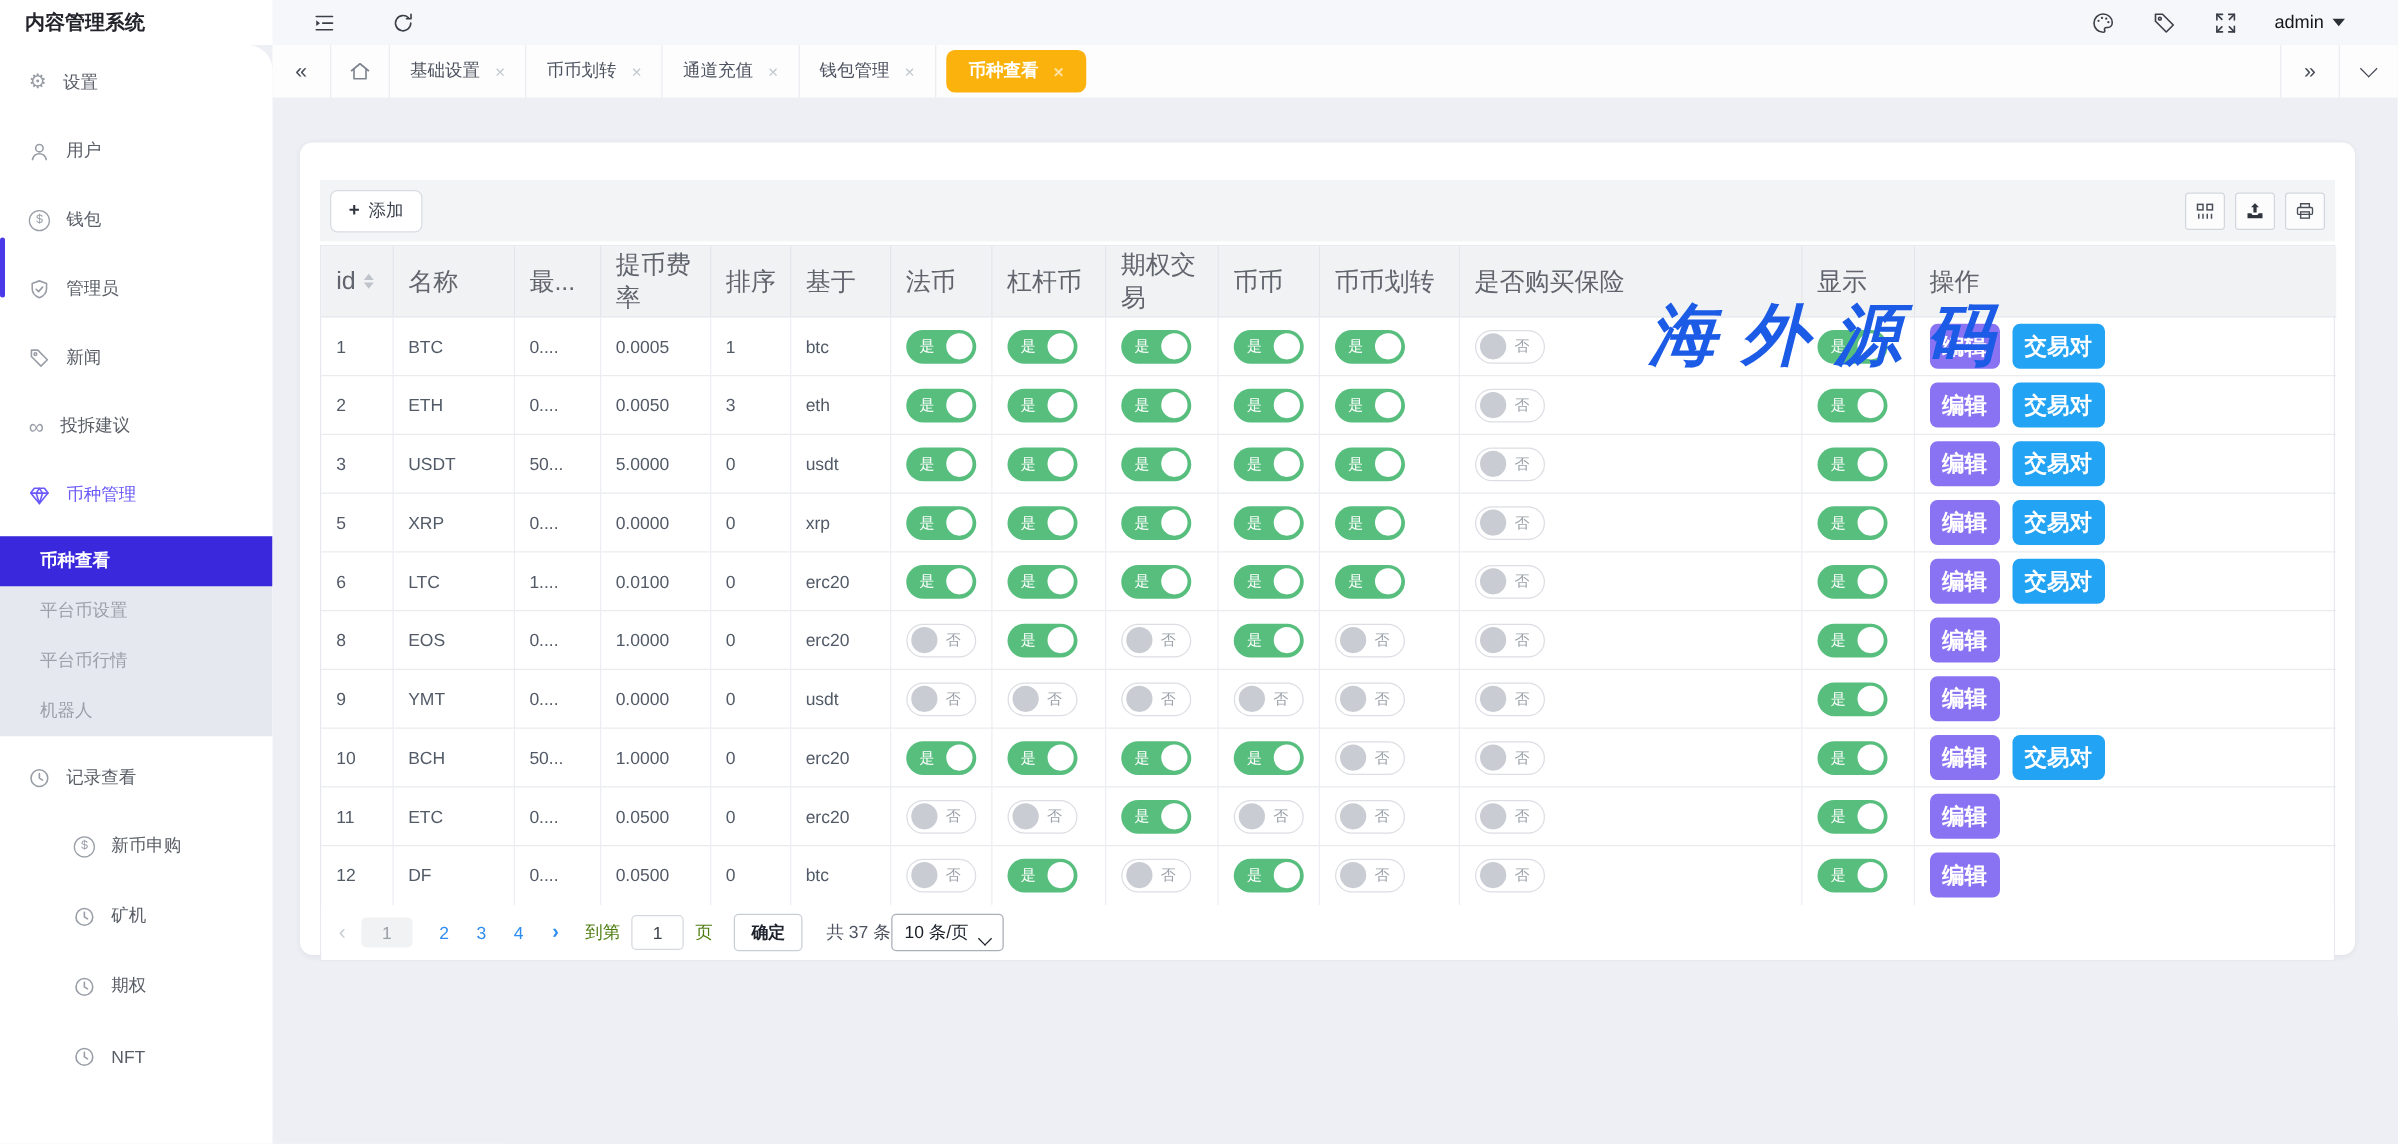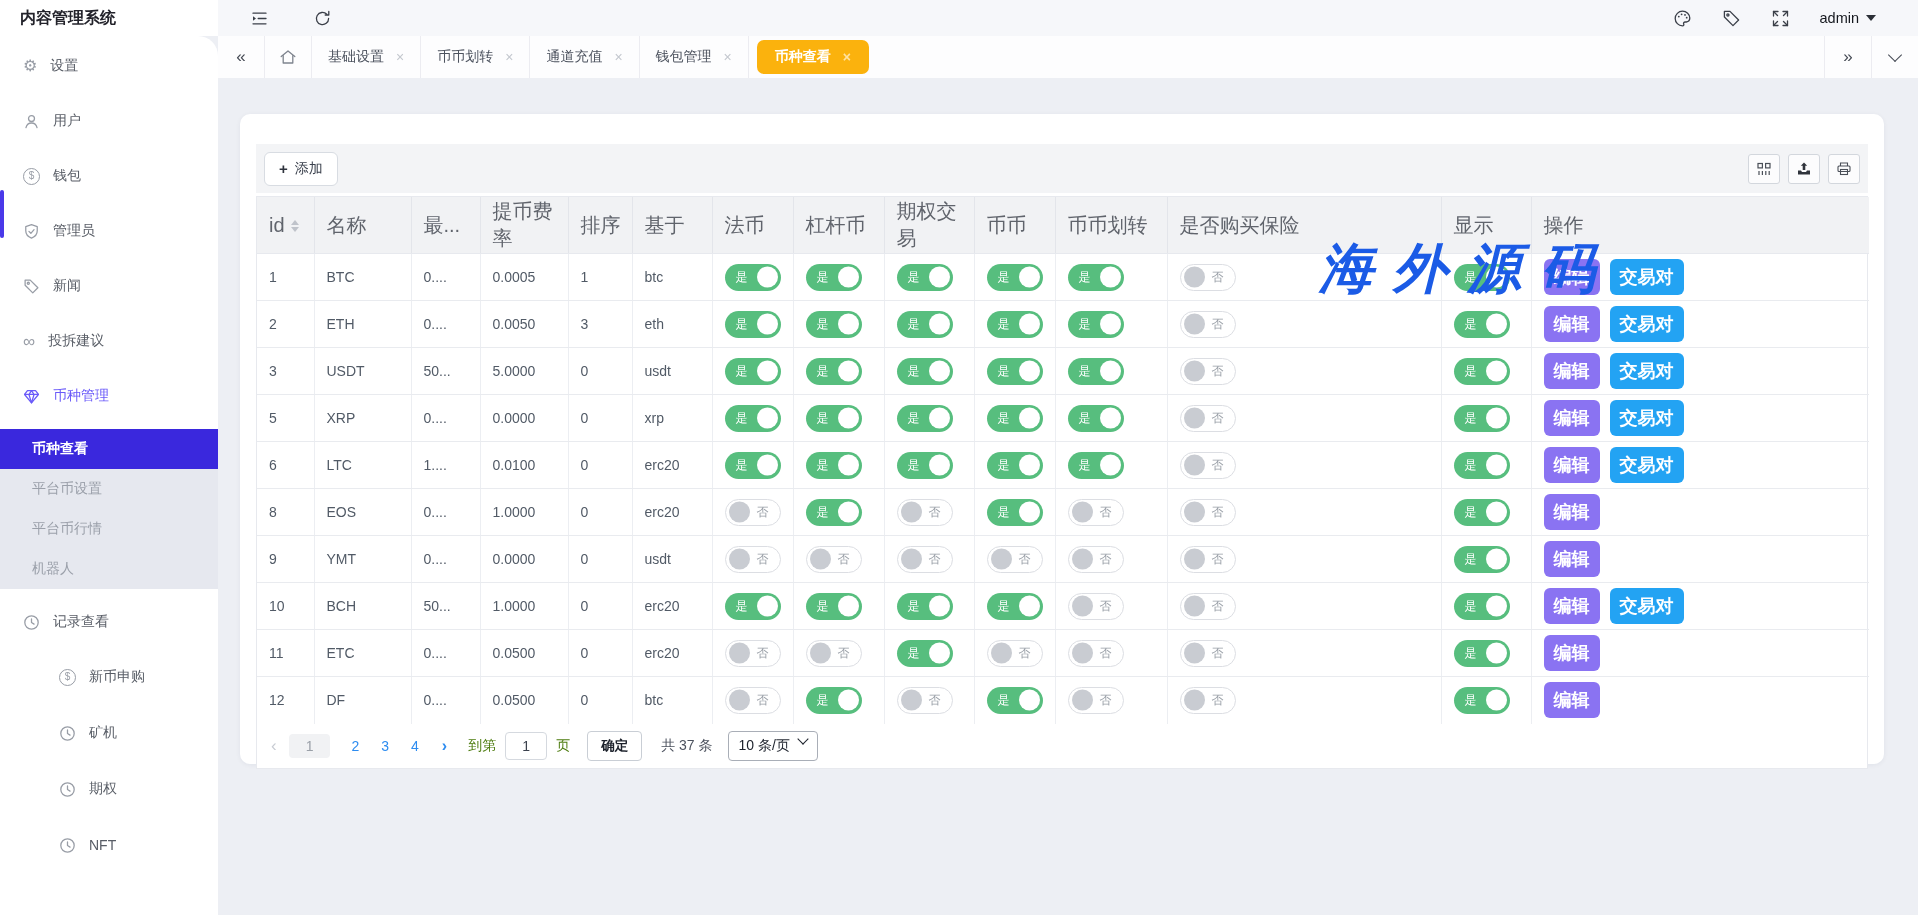--- a/index.html
+++ b/index.html
@@ -94,21 +94,21 @@
   .pg-prev{color:#c8ccd3;font-size:17px;margin:0 12px 0 4px;cursor:default;}
   .pg-num{color:#2d8cf0;margin:0 11px;cursor:pointer;}
   .pg-num.active{background:#f1f2f4;color:#9aa0a8;border-radius:4px;padding:4px 17px;margin:0 10px 0 0;}
   .pg-next{color:#2d8cf0;font-size:16px;font-weight:bold;margin:0 12px;cursor:pointer;}
   .pg-muted{color:#4d7c0f;}
   .pg-input{width:42px;height:28px;border:1px solid #d5d9df;border-radius:4px;text-align:center;font-size:14px;
             color:#3b414d;margin:0 9px;font-family:inherit;box-sizing:border-box;}
   .pg-confirm{margin-left:17px;background:#fff;border:1px solid #c9ced5;border-radius:4px;padding:5px 13px;
               font-weight:bold;color:#1c212b;font-size:13.5px;cursor:pointer;font-family:inherit;}
   .pg-total{margin-left:19px;color:#4c525e;}
-  .pg-size{margin-left:15px;border:1px solid #a9aeb7;border-radius:4px;padding:5px 10px;display:flex;align-items:flex-start;
+  .pg-size{border:1px solid #a9aeb7;border-radius:4px;padding:5px 10px;display:flex;align-items:flex-end;
            gap:9px;color:#1c212b;cursor:pointer;background:#fff;}
   .pg-size .chev-down{border-color:#1c212b;margin-top:-2px;width:7px;height:7px;}
   
   .watermark{position:absolute;left:1063px;top:96px;z-index:6;pointer-events:none;line-height:1.05;}
   .wm-cn{font-size:54px;font-weight:bold;font-style:italic;color:#1b5be6;letter-spacing:20px;white-space:nowrap;}
   .wm-url{font-size:29px;font-weight:800;color:#e60000;margin-top:-6px;letter-spacing:.5px;white-space:nowrap;}
 </style>
 </head>
 <body>
 

